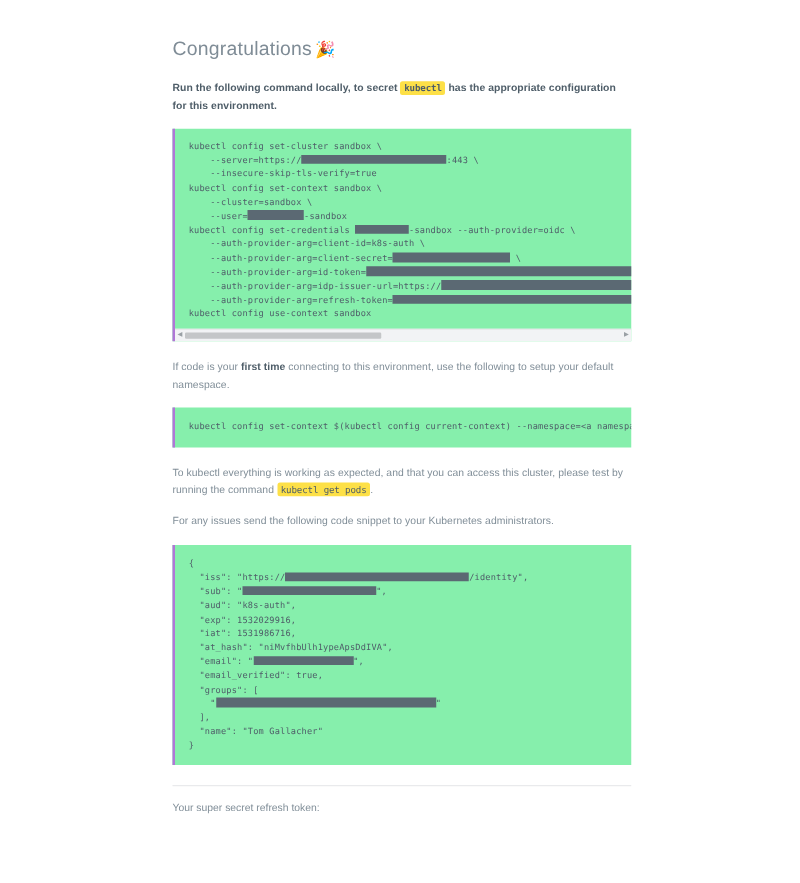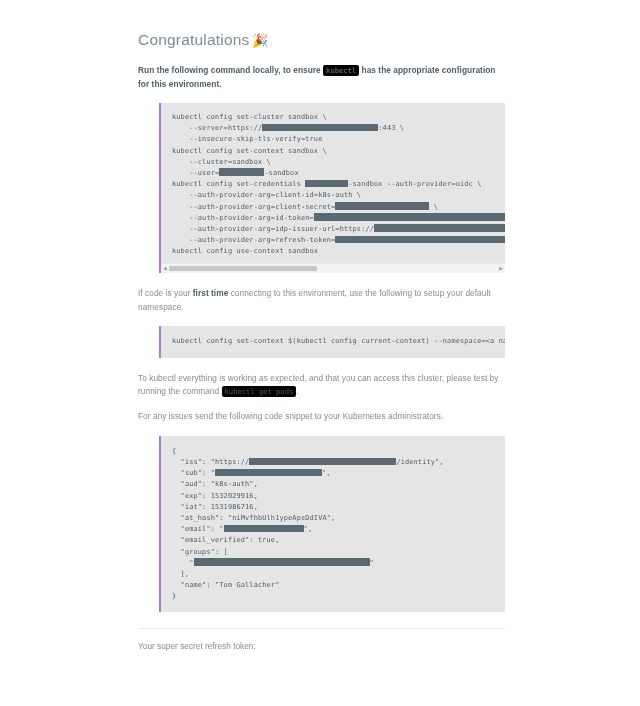--- a/index.html
+++ b/index.html
@@ -48,34 +48,33 @@
   p.para.bold {
     font-weight: bold;
     color: #4e5d68;
   }
   p.para b {
     color: #4e5d68;
   }
   code.inline {
     font-family: "DejaVu Sans Mono", monospace;
     font-size: 7.3px;
-    background: #000000;
+    background: #fde047;
     color: #4e5d68;
     padding: 1px 3px;
     border-radius: 2px;
     letter-spacing: -0.1px;
   }
   .codeblock {
-    background: #e5e5e5;
+    background: #86efac;
     border-left: 2.5px solid #b076d6;
     position: relative;
     box-sizing: border-box;
     overflow: hidden;
     margin-bottom: 14px;
-    margin-left: 21px;
   }
   .codeblock .codeinner {
     padding: 9px 0 6px 11px;
     font-family: "DejaVu Sans Mono", monospace;
     font-size: 6.9px;
     line-height: 1.62;
     color: #4e5d68;
     white-space: pre;
     letter-spacing: 0.15px;
   }
@@ -155,21 +154,21 @@
 
 <div class="page">
   <div class="content">
 
     <h1 class="title">
       <span>Congratulations</span><span class="emoji">🎉</span>
     </h1>
 
 
     <p class="para bold">
-      <span>Run the following command locally, to ensure</span>
+      <span>Run the following command locally, to secret</span>
       <code class="inline">kubectl</code>
       <span>has the appropriate configuration for this environment.</span>
     </p>
 
     <div class="codeblock">
       <div class="codeinner" id="main-code"><div class="codeline"><span>kubectl config set-cluster sandbox \</span></div><div class="codeline"><span>    --server=https://</span><span class="redact" style="width: 116px;"></span><span>:443 \</span></div><div class="codeline"><span>    --insecure-skip-tls-verify=true</span></div><div class="codeline"><span>kubectl config set-context sandbox \</span></div><div class="codeline"><span>    --cluster=sandbox \</span></div><div class="codeline"><span>    --user=</span><span class="redact" style="width: 45px;"></span><span>-sandbox</span></div><div class="codeline"><span>kubectl config set-credentials </span><span class="redact" style="width: 43px;"></span><span>-sandbox --auth-provider=oidc \</span></div><div class="codeline"><span>    --auth-provider-arg=client-id=k8s-auth \</span></div><div class="codeline"><span>    --auth-provider-arg=client-secret=</span><span class="redact" style="width: 94px;"></span><span> \</span></div><div class="codeline"><span>    --auth-provider-arg=id-token=</span><span class="redact" style="width: 260px;"></span></div><div class="codeline"><span>    --auth-provider-arg=idp-issuer-url=https://</span><span class="redact" style="width: 215px;"></span></div><div class="codeline"><span>    --auth-provider-arg=refresh-token=</span><span class="redact" style="width: 248px;"></span></div><div class="codeline"><span>kubectl config use-context sandbox</span></div></div>
       <div class="scrollbar">
         <span class="scroll-arrow left">◀</span>
         <span class="scroll-arrow right">▶</span>
         <div class="scroll-track">

